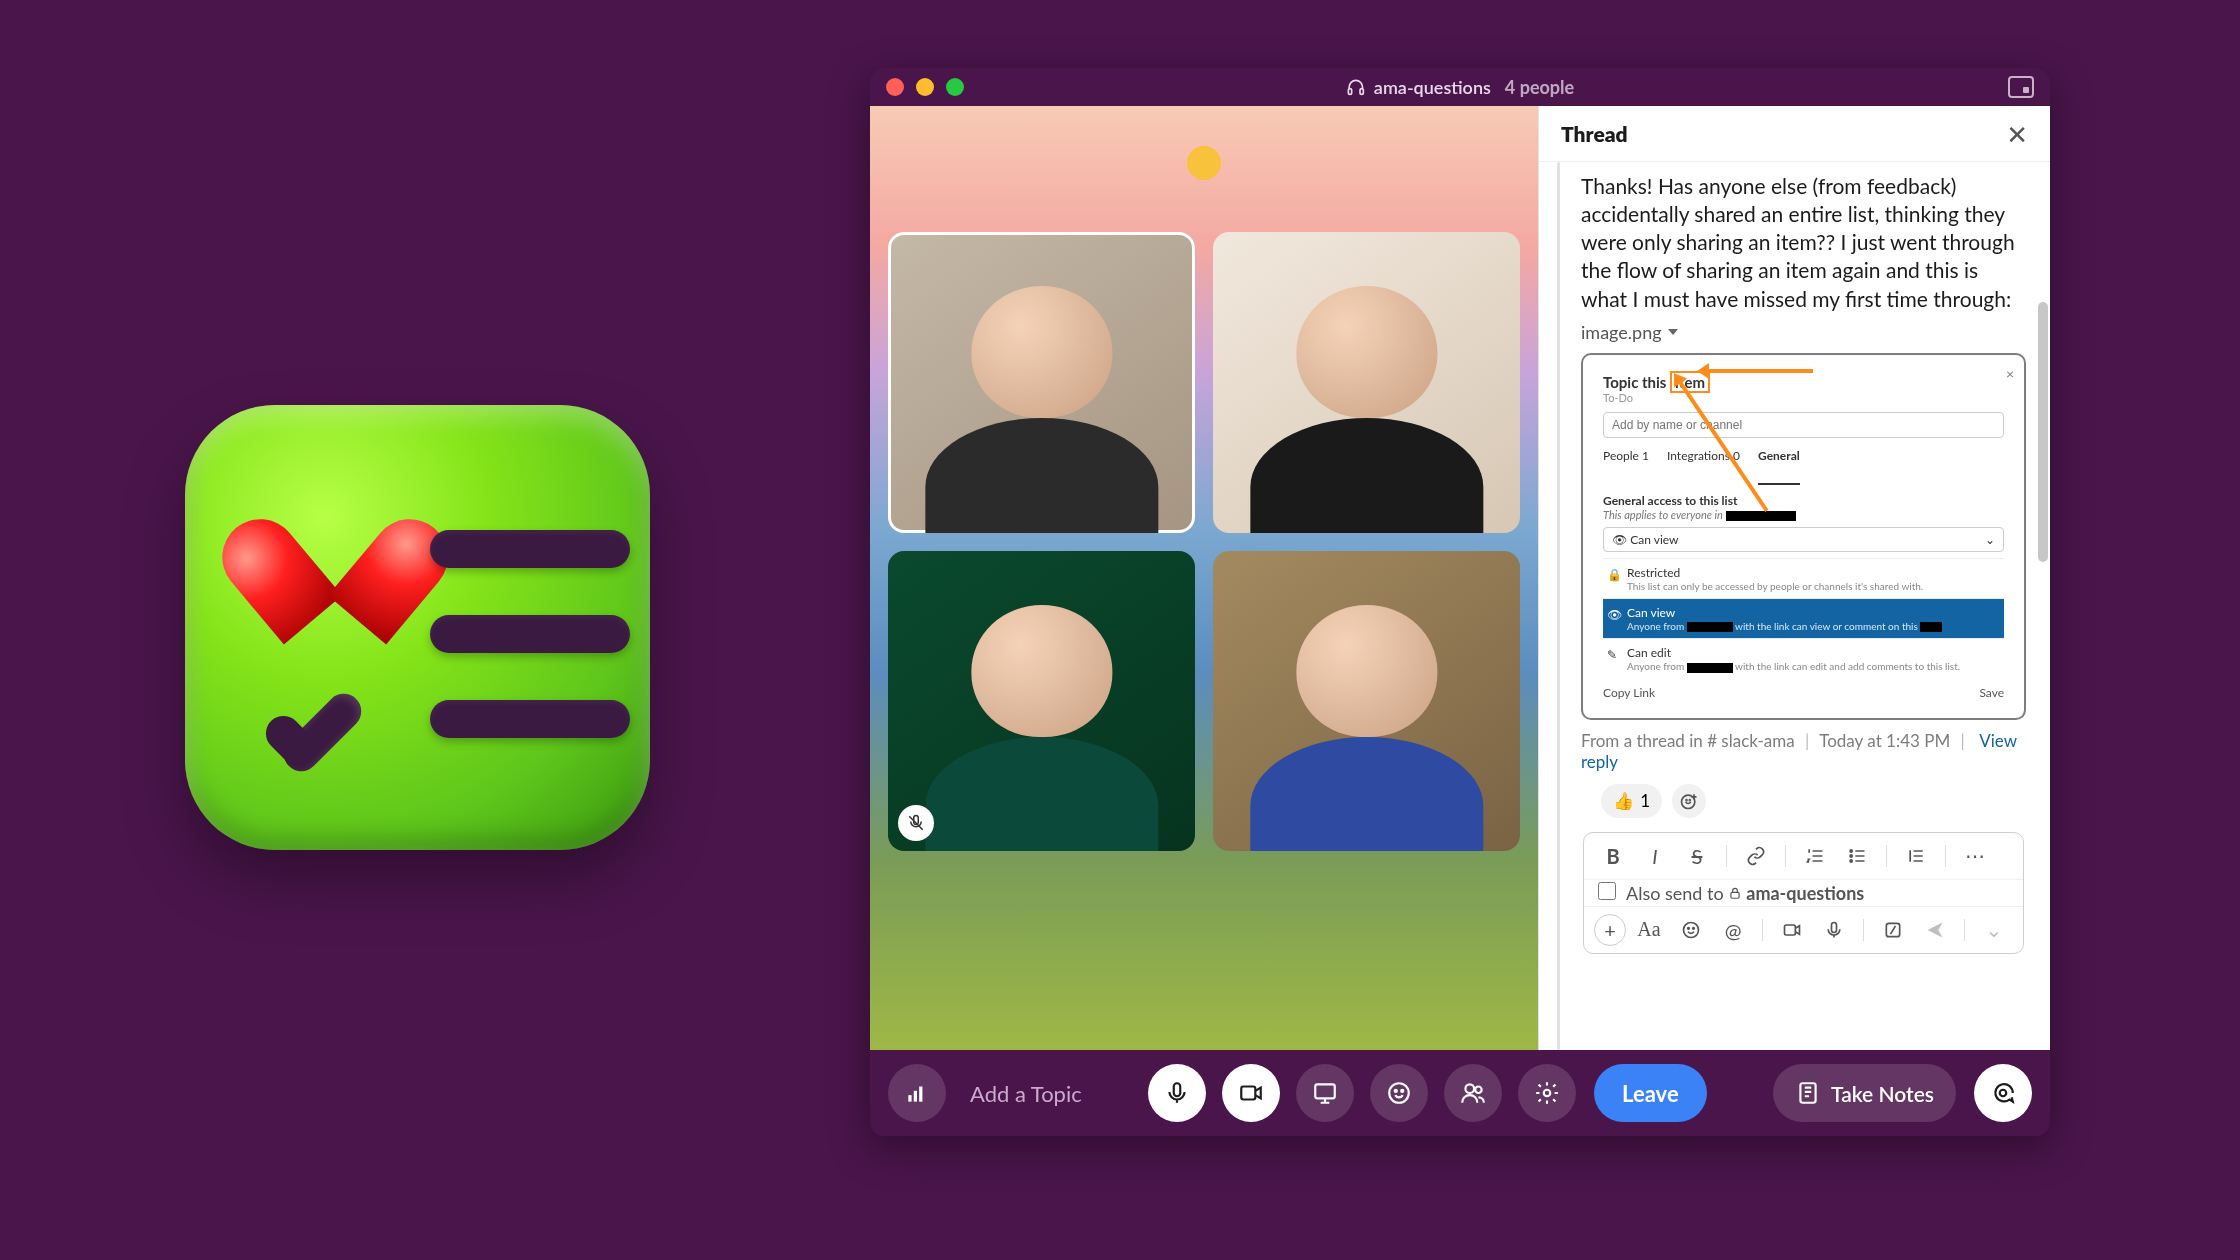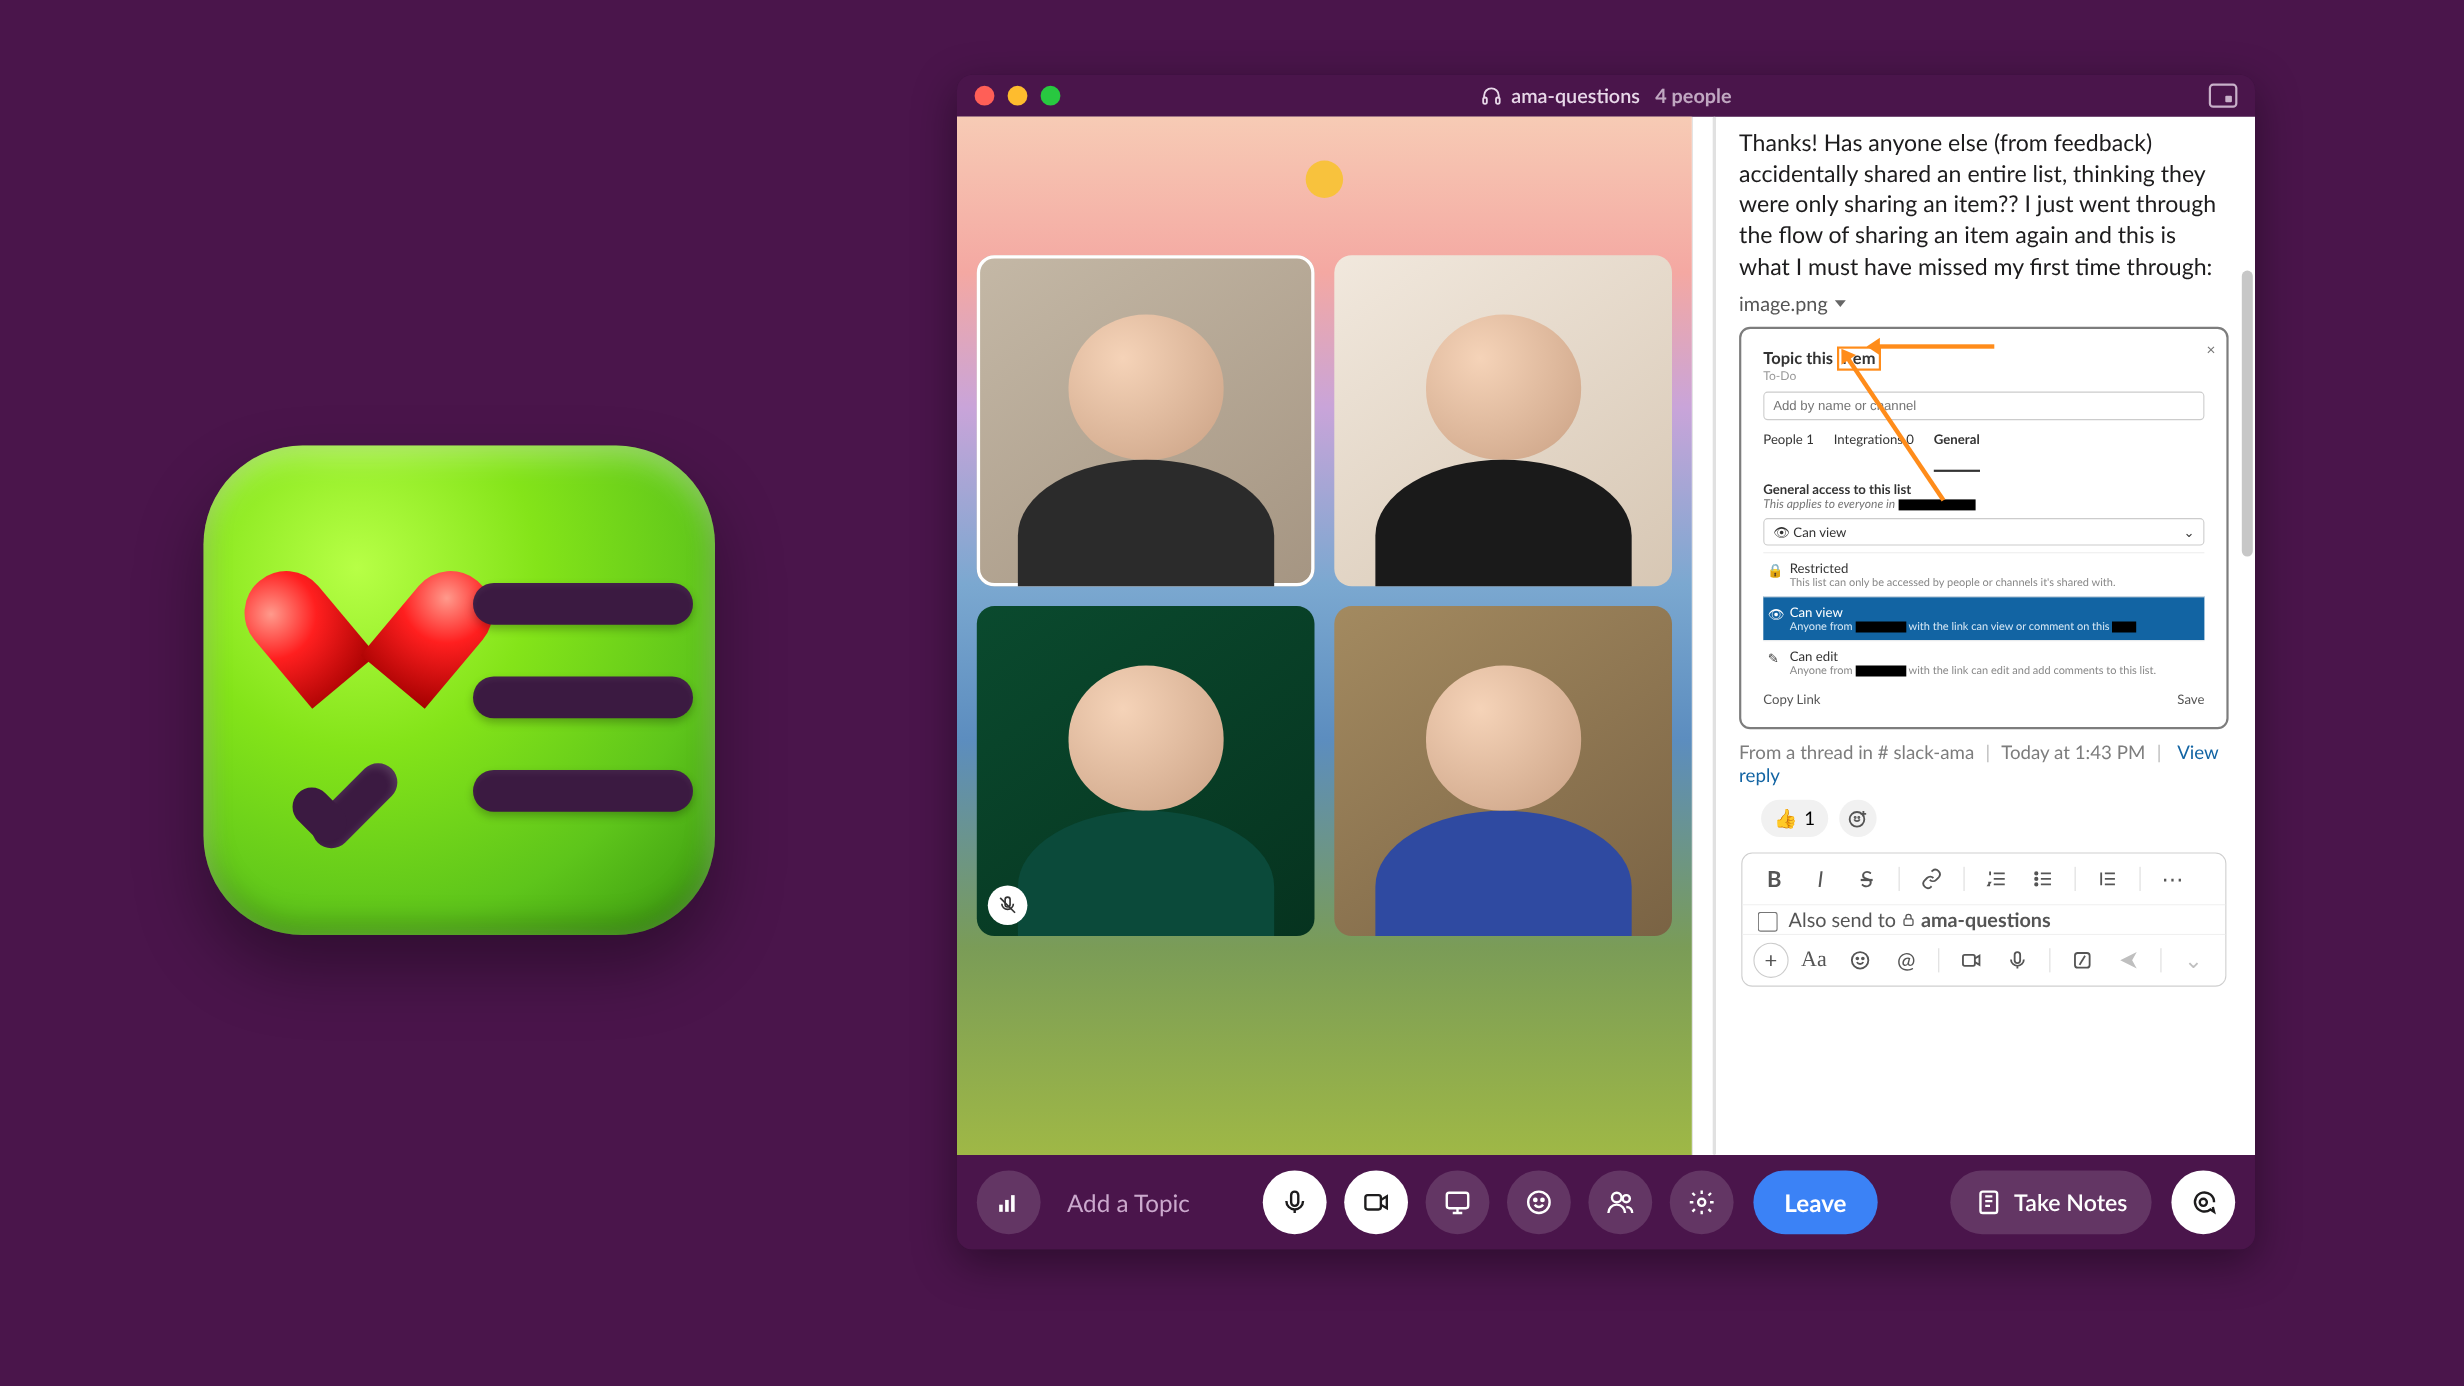--- a/index.html
+++ b/index.html
@@ -129,21 +129,21 @@
   .react-add { width:34px;height:34px; border-radius:50%; background:#f1f1f1; display:flex; align-items:center; justify-content:center; }
 
   
   .composer { margin:0 12px 10px 12px; border:1px solid #cfcfcf; border-radius:10px; }
   .fmt-row, .act-row { display:flex; align-items:center; padding:6px 10px; gap:4px; }
   .fmt-row { border-bottom:1px solid #f0f0f0; }
   .fbtn { width:38px; height:34px; border-radius:6px; display:flex; align-items:center; justify-content:center; color:#555; font-size:20px; cursor:pointer; }
   .fbtn svg { width:20px; height:20px; }
   .vline { width:1px; height:22px; background:#ddd; margin:0 6px; }
   .reply-input { width:100%; border:none; outline:none; font-size:22px; color:#888; padding:10px 14px; }
-  .also { display:flex; align-items:flex-end; gap:10px; font-size:18px; color:#555; padding:2px 14px 2px 14px; }
+  .also { display:flex; align-items:flex-start; gap:10px; font-size:18px; color:#555; padding:2px 14px 2px 14px; }
   .also input[type=checkbox]{ width:18px;height:18px; }
   .lock { display:inline-flex; align-items:center; gap:4px; }
   .act-row { border-top:1px solid #f0f0f0; }
   .act-row .fbtn.plus { border:1px solid #ccc; border-radius:50%; width:32px;height:32px; }
   .act-row .right { margin-left:auto; display:flex; align-items:center; gap:4px; }
   .send { color:#bfbfbf; }
   .send-split { color:#bfbfbf; }
 
   .thread-scrollbar { position:absolute; right:2px; top:140px; width:10px; height:260px; background:#c7c7c7; border-radius:5px; }
 
@@ -221,20 +221,24 @@
           </div>
         </div>
         <div class="tile t4">
             <div class="head"></div>
             <div class="torso"></div>
           </div>
       </div>
     </div>
 
     <div class="thread">
+      <div class="thread-head">
+        <h3>Thread</h3>
+        <span class="close">✕</span>
+      </div>
 
       <div class="thread-scroll">
         <div class="vbar"></div>
         <div class="thread-scrollbar"></div>
 
         <div class="msg">Thanks! Has anyone else (from feedback) accidentally shared an entire list, thinking they were only sharing an item?? I just went through the flow of sharing an item again and this is what I must have missed my first time through:</div>
 
         <div class="attach-name">
           <span>image.png</span>
           <span class="caret-down"></span>

